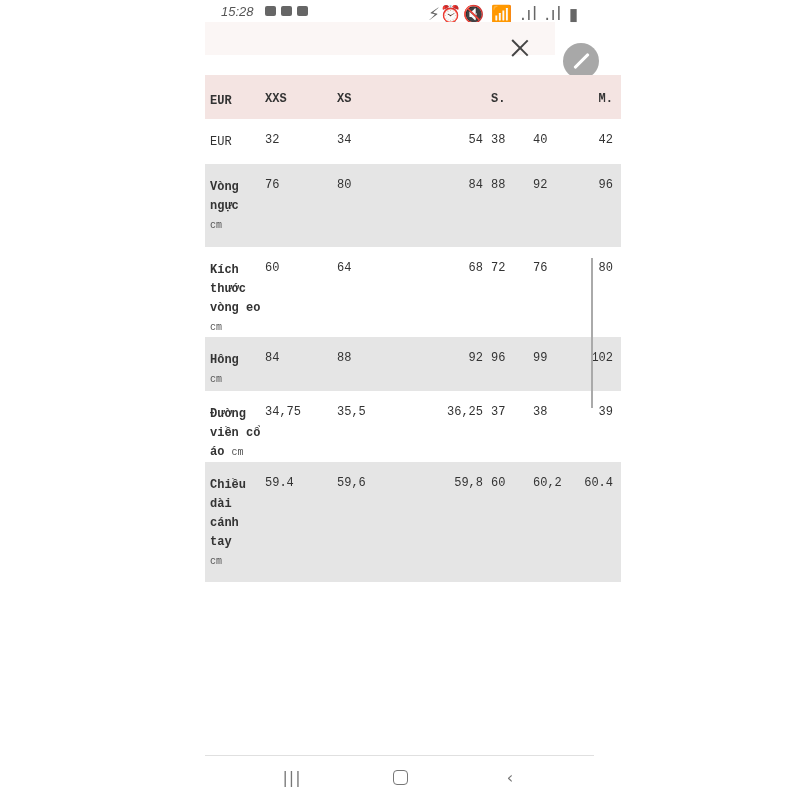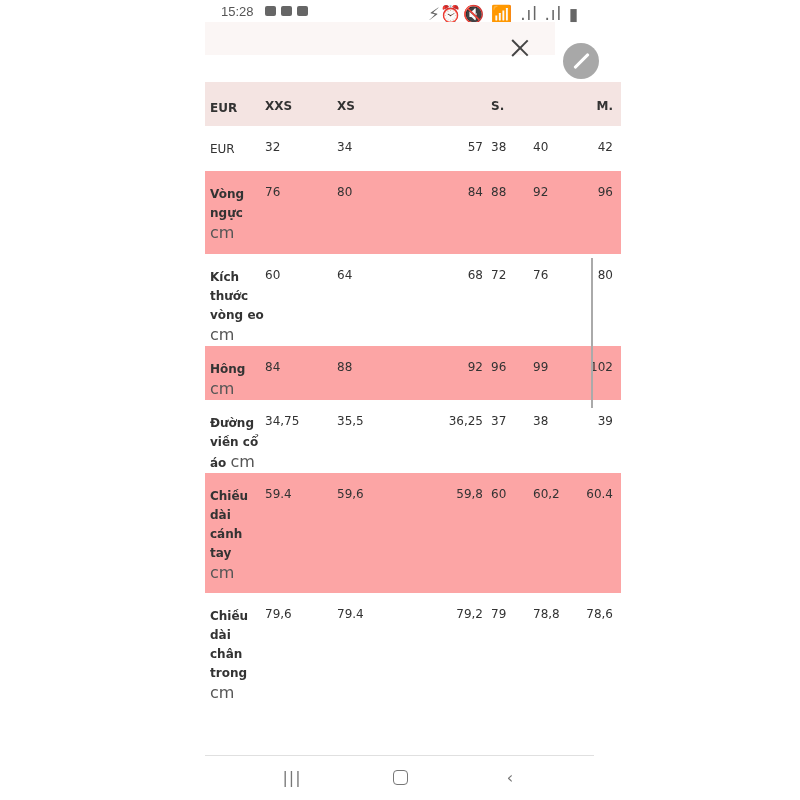--- a/index.html
+++ b/index.html
@@ -1,37 +1,37 @@
 <!DOCTYPE html>
 <html><head>
 <meta charset="utf-8">
 <style>
   html, body { margin: 0; padding: 0; background: #ffffff; }
   body { width: 800px; height: 800px; position: relative; overflow: hidden; font-family: "DejaVu Sans", sans-serif; color: #222; }
   .phone { position: absolute; left: 205px; top: 0; width: 390px; height: 800px; background: #fff; }
   .statusbar { position: absolute; left: 0; top: 0; width: 390px; height: 22px; }
-  .status-time { position: absolute; left: 16px; top: 4px; font-size: 13px; color: #555; font-family: "Liberation Sans", sans-serif; }
+  .status-time { position: absolute; left: 16px; top: 4px; font-size: 13px; color: #555; font-family: "Liberation Sans", sans-serif; font-style: italic; }
   .status-left-icons { position: absolute; left: 60px; top: 6px; display: flex; gap: 5px; }
   .sicon { width: 11px; height: 10px; background: #666; border-radius: 2px; }
   .status-right { position: absolute; right: 16px; top: 4px; font-size: 17px; color: #666; letter-spacing: 1px; }
   .modal-header { position: absolute; left: 0; top: 22px; width: 350px; height: 33px; background: #fbf6f5; }
   .close-btn { position: absolute; left: 304px; top: 37px; width: 22px; height: 22px; cursor: pointer; }
   .close-btn::before, .close-btn::after { content: ""; position: absolute; left: 10px; top: 0; width: 1.5px; height: 22px; background: #444; }
   .close-btn::before { transform: rotate(45deg); }
   .close-btn::after { transform: rotate(-45deg); }
   .edit-fab { position: absolute; left: 358px; top: 43px; width: 36px; height: 36px; border-radius: 50%; background: #a8a8a8; }
   .edit-fab::after { content: ""; position: absolute; left: 17px; top: 8px; width: 3px; height: 20px; background: #fff; transform: rotate(45deg); border-radius: 1px; }
-  table { position: absolute; left: 0; top: 82px; width: 389px; border-collapse: collapse; table-layout: fixed; font-size: 12px; }
+  table { position: absolute; left: 0; top: 75px; width: 389px; border-collapse: collapse; table-layout: fixed; font-size: 12px; font-family: Liberation Mono, monospace; }
   td, th { vertical-align: top; padding: 0; }
   thead tr { background: #f4e4e2; height: 44px; }
   thead th { font-weight: bold; font-size: 12px; color: #333; padding-top: 17px; text-align: left; }
-  tbody tr.gray { background: #fca5a5; }
+  tbody tr.gray { background: #e5e5e5; }
   tbody td { padding-top: 14px; color: #333; }
   .label-cell { padding-left: 5px; font-weight: bold; line-height: 19px; }
-  .label-cell .unit { font-weight: normal; color: #555; font-size: 16px; }
+  .label-cell .unit { font-weight: normal; color: #555; font-size: 10px; }
   .num { text-align: left; }
   .num.r { text-align: right; padding-right: 8px; }
   .scroll-line { position: absolute; left: 386px; top: 258px; width: 1.5px; height: 150px; background: #aaa; }
   .navbar { position: absolute; left: 0; top: 755px; width: 389px; height: 45px; border-top: 1px solid #e0e0e0; }
   .nav-btn { position: absolute; top: 12px; width: 24px; height: 20px; cursor: pointer; color: #777; font-size: 16px; text-align: center; }
   .recents { left: 75px; letter-spacing: 1px; }
   .home { left: 183px; }
   .home::after { content: ""; position: absolute; left: 5px; top: 2px; width: 13px; height: 13px; border: 1.5px solid #777; border-radius: 4px; }
   .back { left: 293px; }
 </style>
@@ -72,21 +72,21 @@
         <th class="num">S.</th>
         <th class="num"></th>
         <th class="num r">M.</th>
       </tr>
     </thead>
     <tbody>
       <tr style="height:45px">
         <td class="label-cell" style="font-weight:normal"><span>EUR</span></td>
         <td class="num">32</td>
         <td class="num">34</td>
-        <td class="num r">57</td>
+        <td class="num r">54</td>
         <td class="num">38</td>
         <td class="num">40</td>
         <td class="num r">42</td>
       </tr>
       <tr class="gray" style="height:83px">
         <td class="label-cell"><span>Vòng ngực</span><br><span class="unit">cm</span></td>
         <td class="num">76</td>
         <td class="num">80</td>
         <td class="num r">84</td>
         <td class="num">88</td>
@@ -122,29 +122,20 @@
       </tr>
       <tr class="gray" style="height:120px">
         <td class="label-cell"><span>Chiều dài cánh tay</span><br><span class="unit">cm</span></td>
         <td class="num">59.4</td>
         <td class="num">59,6</td>
         <td class="num r">59,8</td>
         <td class="num">60</td>
         <td class="num">60,2</td>
         <td class="num r">60.4</td>
       </tr>
-      <tr style="height:140px">
-        <td class="label-cell"><span>Chiều dài chân trong</span><br><span class="unit">cm</span></td>
-        <td class="num">79,6</td>
-        <td class="num">79.4</td>
-        <td class="num r">79,2</td>
-        <td class="num">79</td>
-        <td class="num">78,8</td>
-        <td class="num r">78,6</td>
-      </tr>
     </tbody>
   </table>
 
   <div class="scroll-line"></div>
 
   <div class="navbar">
     <span class="nav-btn recents">|||</span>
     <span class="nav-btn home"></span>
     <span class="nav-btn back">‹</span>
   </div>

